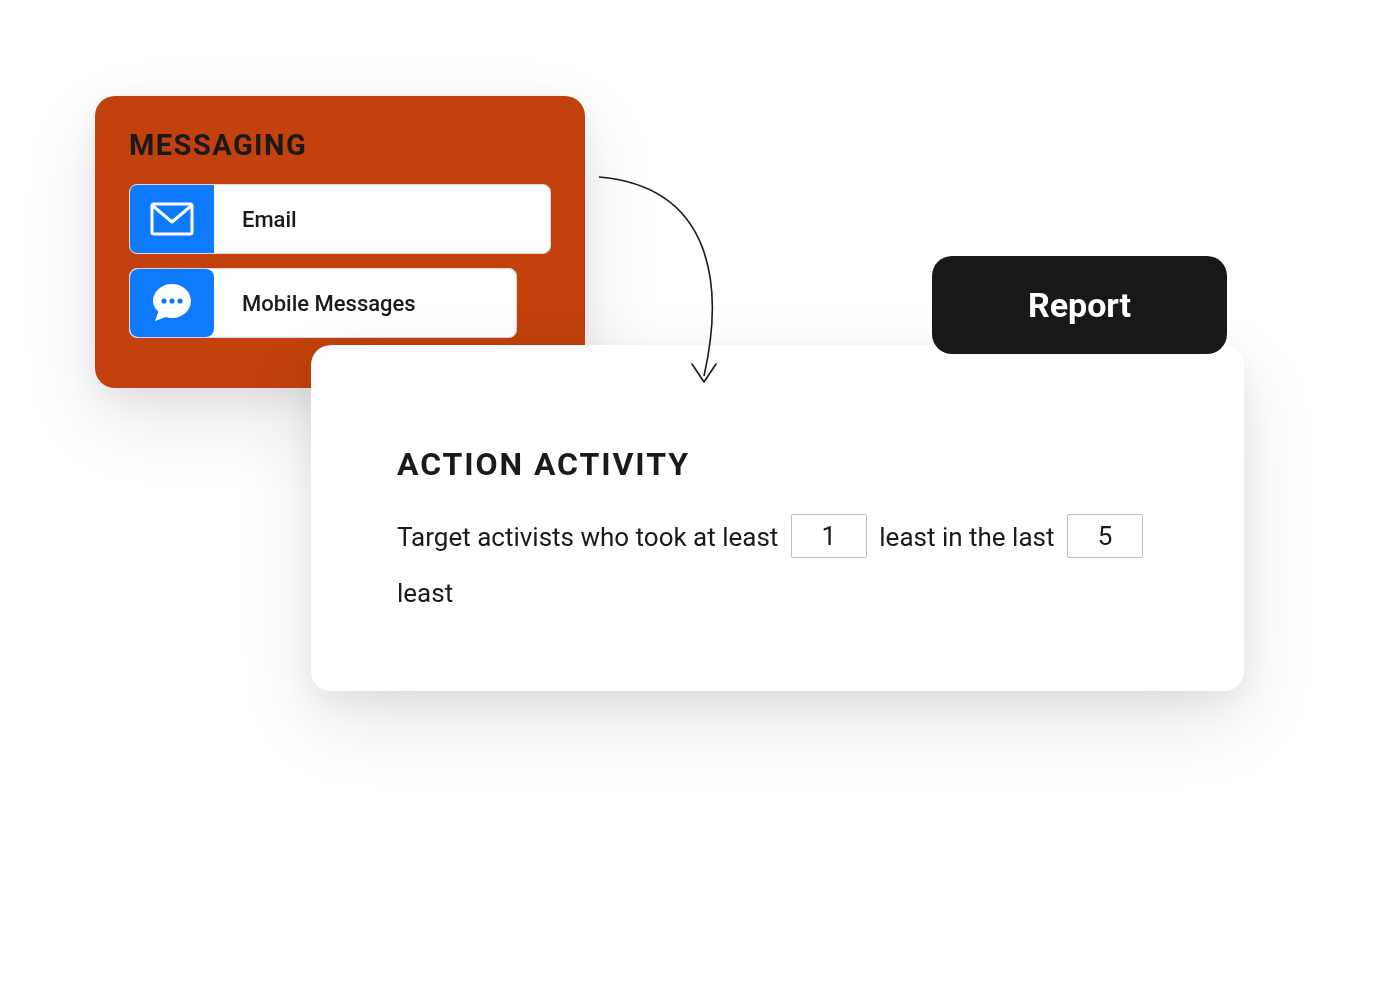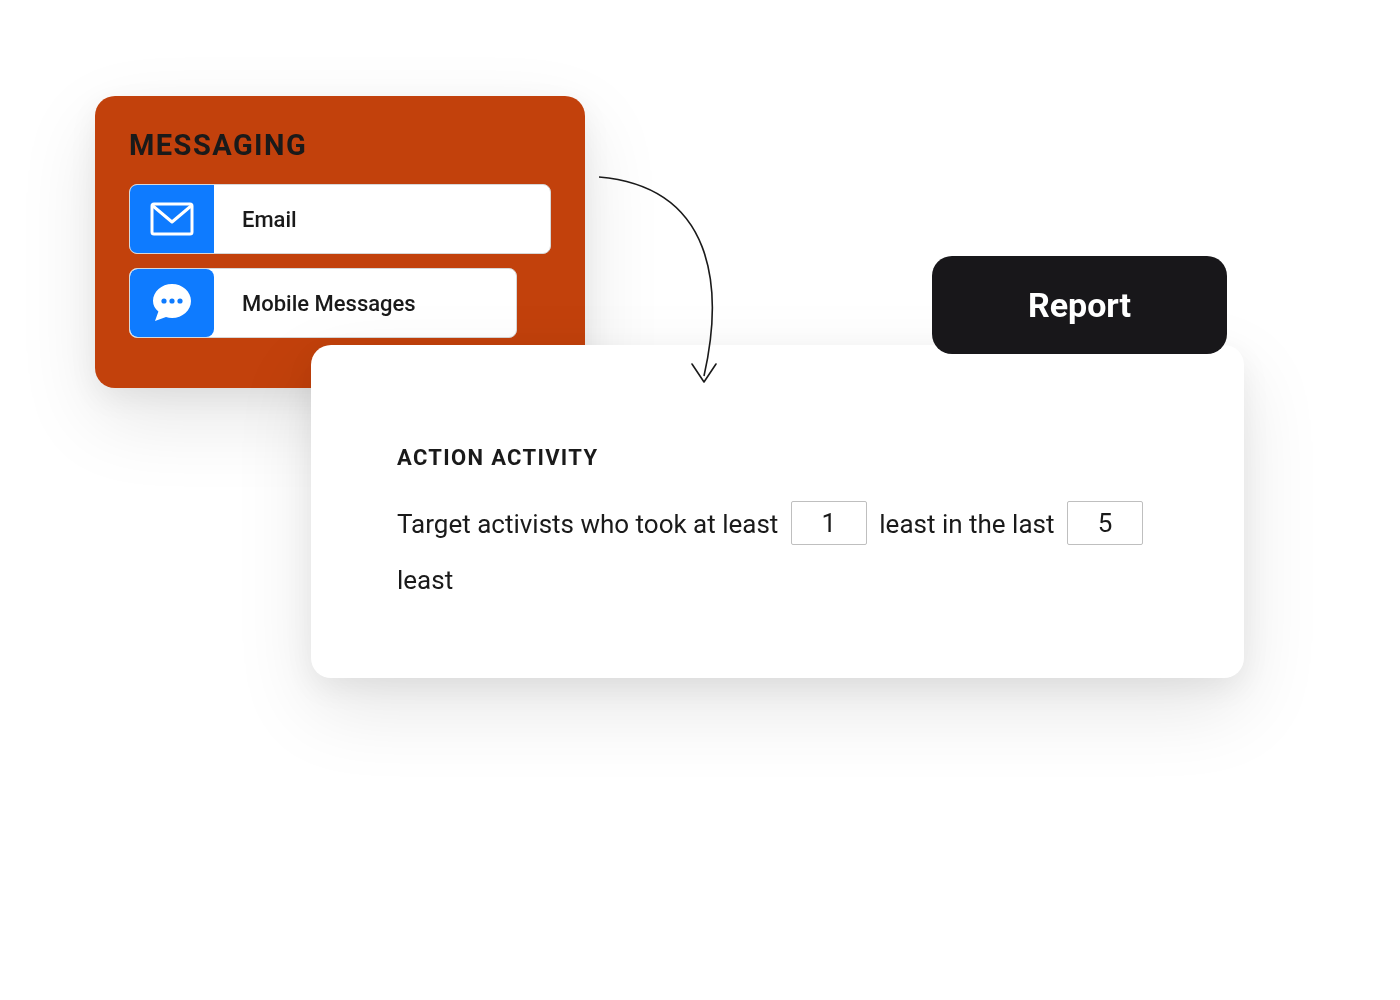--- a/index.html
+++ b/index.html
@@ -72,21 +72,21 @@
       position: absolute;
       left: 311px;
       top: 345px;
       width: 933px;
       background: #ffffff;
       border-radius: 20px;
       padding: 100px 58px 70px 86px;
       box-shadow: 0 30px 80px rgba(0,0,0,0.10), 0 10px 30px rgba(0,0,0,0.06);
     }
     .activity-title {
-      font-size: 22px;
+      font-size: 32px;
       font-weight: 700;
       letter-spacing: 0.06em;
       color: #1a1a1a;
       text-transform: uppercase;
       margin-bottom: 26px;
     }
     .activity-sentence {
       font-size: 26px;
       color: #1a1a1a;
       line-height: 2.16;

